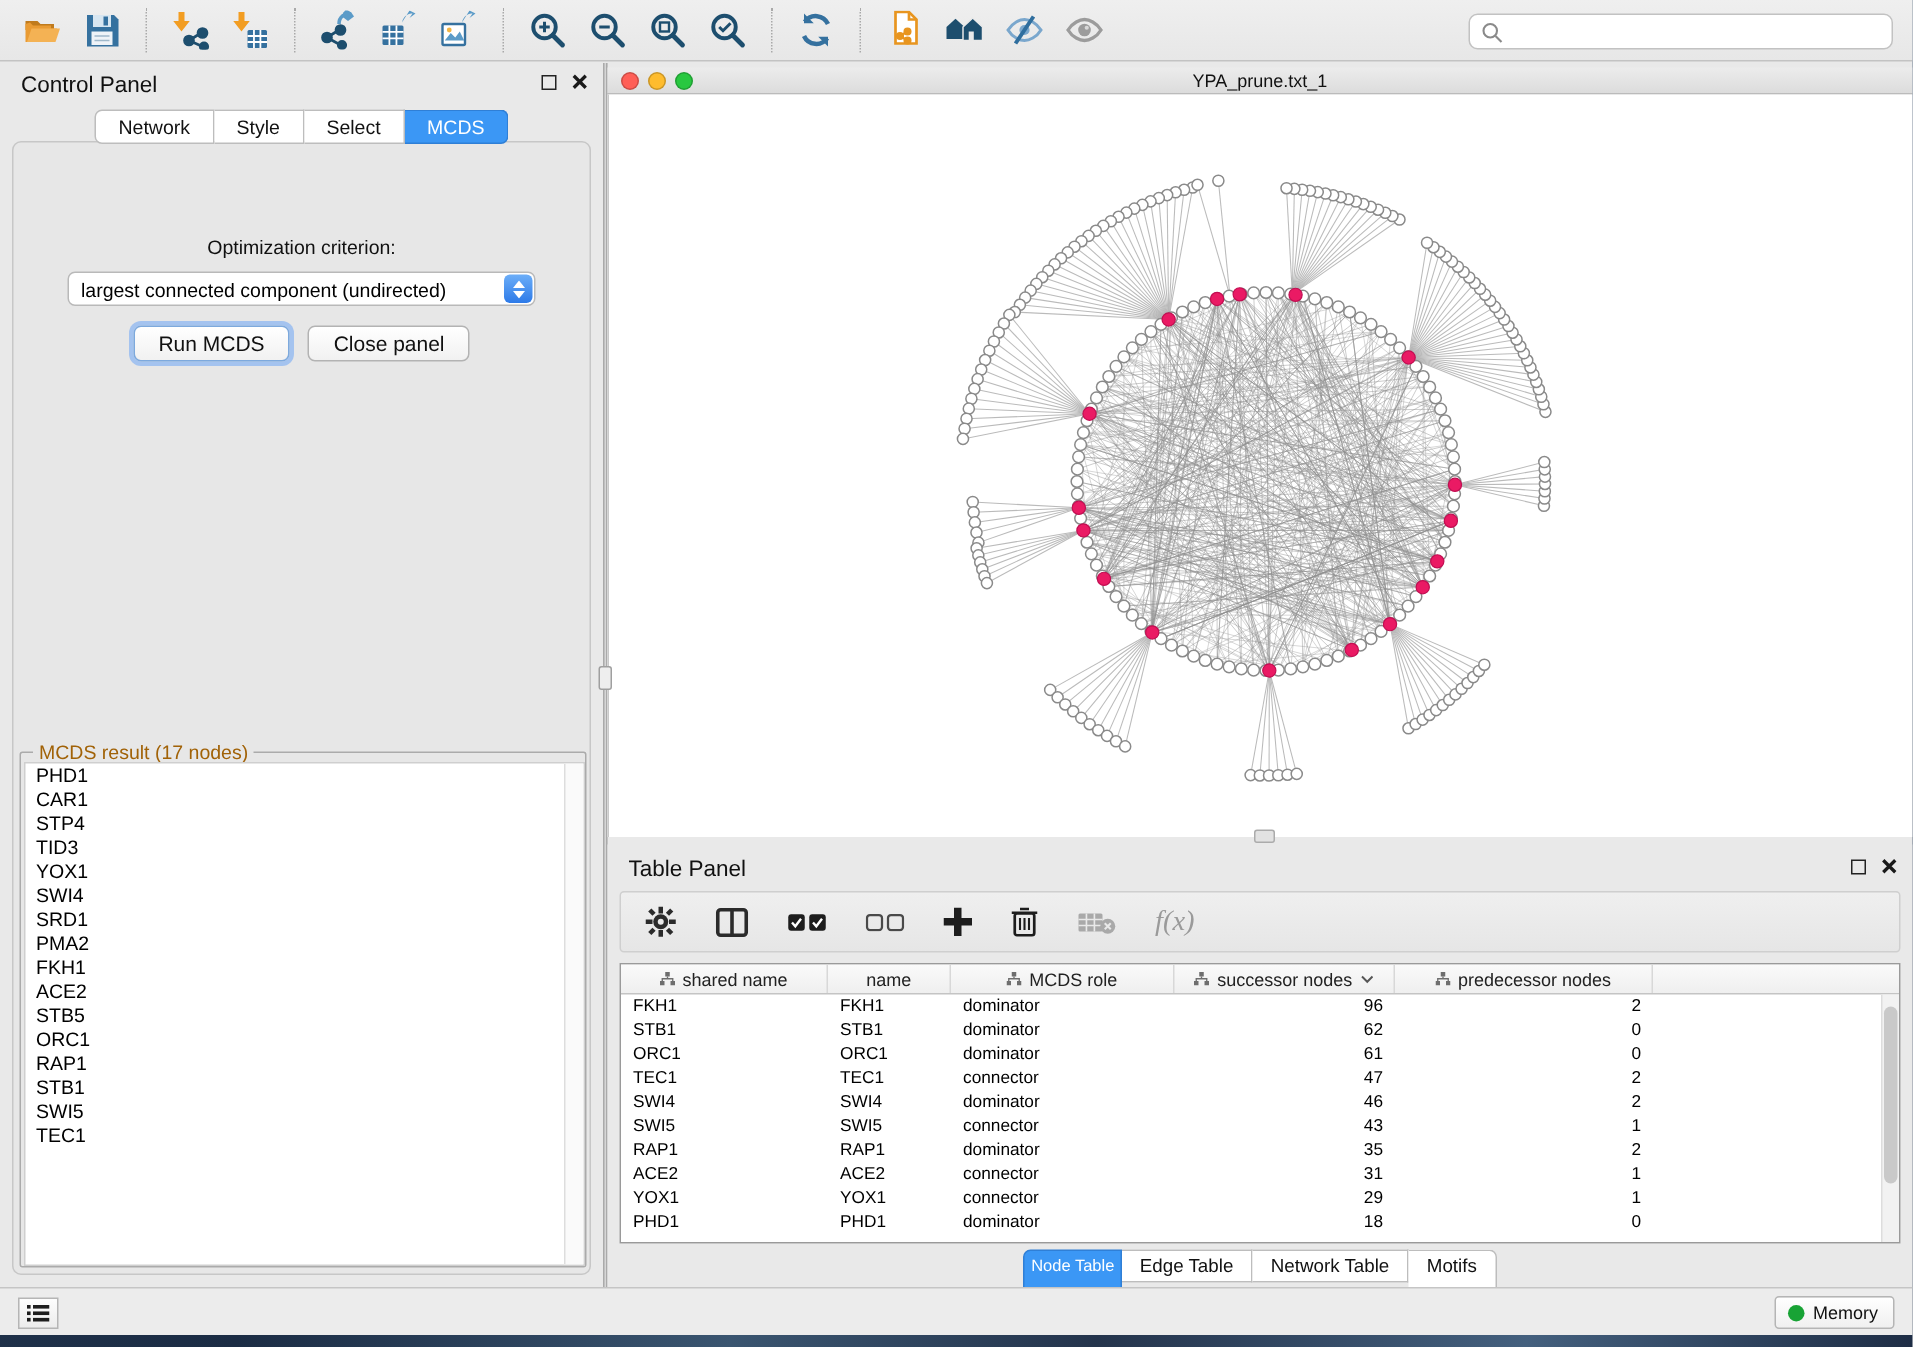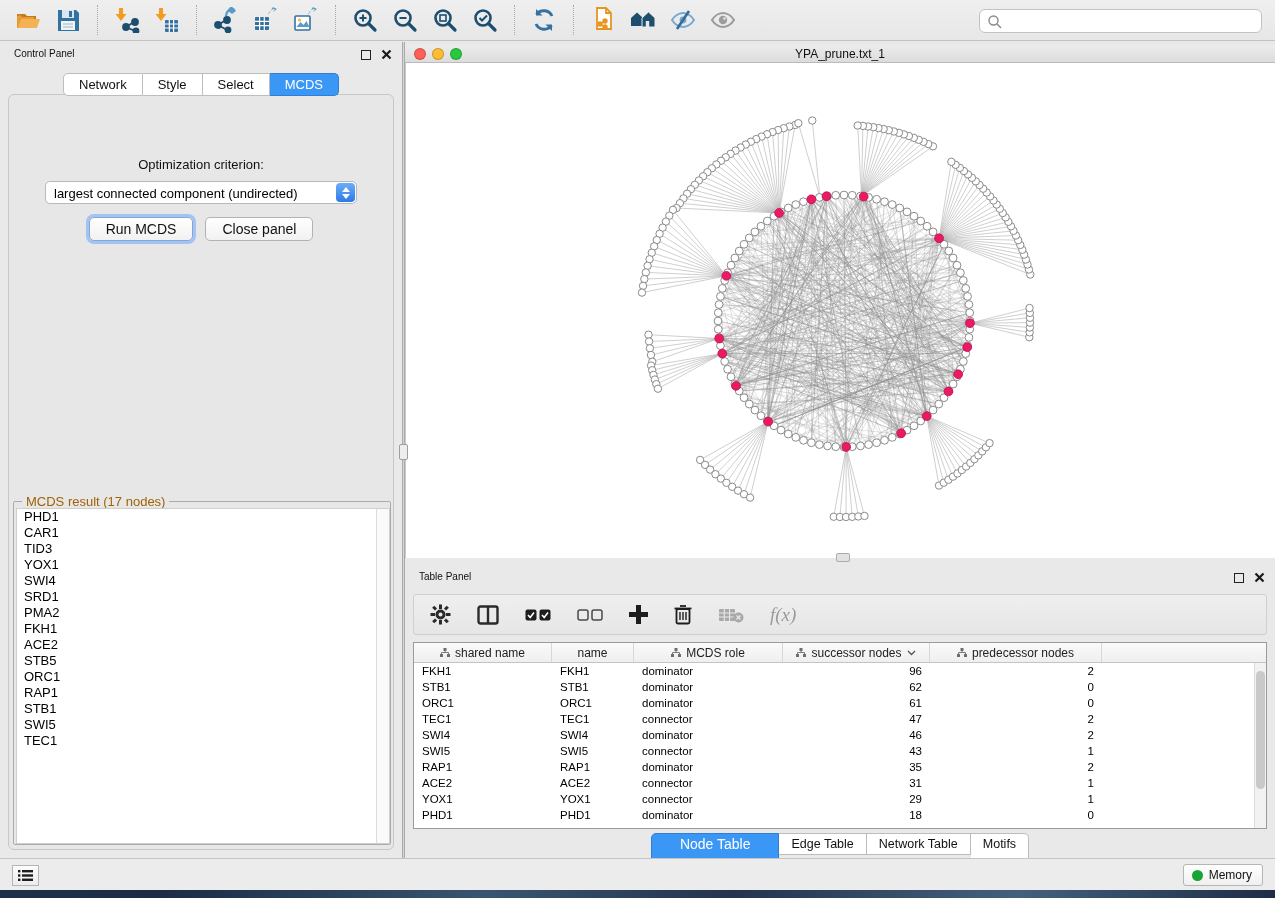--- a/index.html
+++ b/index.html
@@ -19,21 +19,21 @@
   .tbtn svg { width:26px; height:26px; }
   .tsep { width:1px; height:30px; border-left:1px dotted #a9a9a9; margin:0 9px; }
   .searchbox { position:absolute; right:13px; top:9px; width:283px; height:24px;
     background:#fff; border:1px solid #c2c2c2; border-radius:6px; }
   .searchbox svg { position:absolute; left:7px; top:4px; }
   .searchbox input { position:absolute; left:26px; top:1px; width:250px; height:20px; border:none; outline:none; font-size:12px; background:transparent; }
 
   
   .control-panel { position:absolute; left:0; top:42px; width:402px; height:816px; background:#e9e9e9; }
   .cp-titlebar { position:absolute; left:0; top:0; width:100%; height:26px; }
-  .panel-title { position:absolute; left:14px; top:6px; font-size:10px; color:#111; }
+  .panel-title { position:absolute; left:14px; top:6px; font-size:15px; color:#111; }
   .win-btns { position:absolute; right:10px; top:7px; display:flex; gap:10px; align-items:center; }
   .float-btn { width:10px; height:10px; border:1.5px solid #222; background:transparent; }
   .close-btn svg { display:block; }
 
   .cp-tabs { position:absolute; left:50%; transform:translateX(-50%); top:31px; display:flex; z-index:3; }
   .seg-tab { height:23px; line-height:22px; padding:0 15px; font-size:13px; background:#fff;
     border:1px solid #bdbdbd; border-left:none; color:#111; cursor:default; }
   .seg-tab:first-child { border-left:1px solid #bdbdbd; border-radius:5px 0 0 5px; }
   .seg-tab:last-child { border-radius:0 5px 5px 0; }
   .seg-tab.active { background:#3b97f5; border-color:#2f7fd6; color:#fff; }
@@ -290,20 +290,21 @@
         <button class="mac-btn focused">Run MCDS</button>
         <button class="mac-btn">Close panel</button>
       </div>
 
       <div class="groupbox">
         <span class="gb-legend">MCDS result (17 nodes)</span>
         <div class="mcds-list" id="mcds-list">
           <div class="mcds-scroll"></div>
         <div class="mcds-item">PHD1</div>
             <div class="mcds-item">CAR1</div>
+            <div class="mcds-item">STP4</div>
             <div class="mcds-item">TID3</div>
             <div class="mcds-item">YOX1</div>
             <div class="mcds-item">SWI4</div>
             <div class="mcds-item">SRD1</div>
             <div class="mcds-item">PMA2</div>
             <div class="mcds-item">FKH1</div>
             <div class="mcds-item">ACE2</div>
             <div class="mcds-item">STB5</div>
             <div class="mcds-item">ORC1</div>
             <div class="mcds-item">RAP1</div>
@@ -1386,21 +1387,21 @@
             <div class="td num" style="width: 147px;">18</div>
             <div class="td num" style="width: 172px;">0</div>
           </div>
         </div>
       <div class="tbl-scroll">
           <div class="tbl-thumb"></div>
         </div>
     </div>
 
     <div class="tp-tabs" id="tp-tabs">
-        <div class="seg-tab active" style="font-size: 14px; height: 34px; line-height: 21px; padding: 0px 28px;">Node Table</div>
+        <div class="seg-tab active" style="font-size: 11px; height: 34px; line-height: 21px; padding: 0px 4px;">Node Table</div>
         <div class="seg-tab" style="font-size: 12.5px; height: 22px; line-height: 21px; padding: 0px 12px;">Edge Table</div>
         <div class="seg-tab" style="font-size: 12.5px; height: 22px; line-height: 21px; padding: 0px 12px;">Network Table</div>
         <div class="seg-tab" style="font-size: 12.5px; height: 39px; line-height: 21px; padding: 0px 12px;">Motifs</div>
       </div>
   </div>
 
   <div class="status-bar">
     <span class="list-btn">
       <svg width="15" height="13" viewBox="0 0 15 13">
         <g fill="#1d1d1d">

